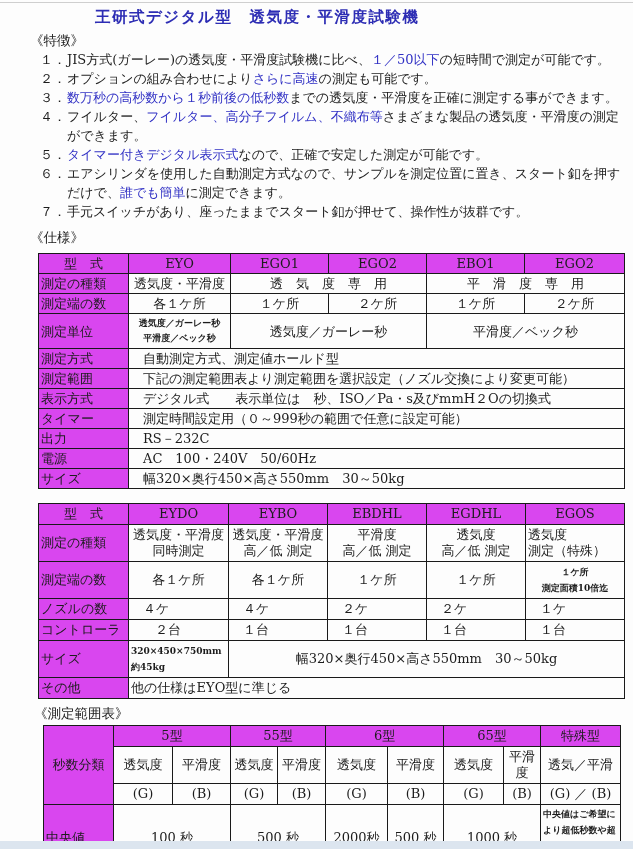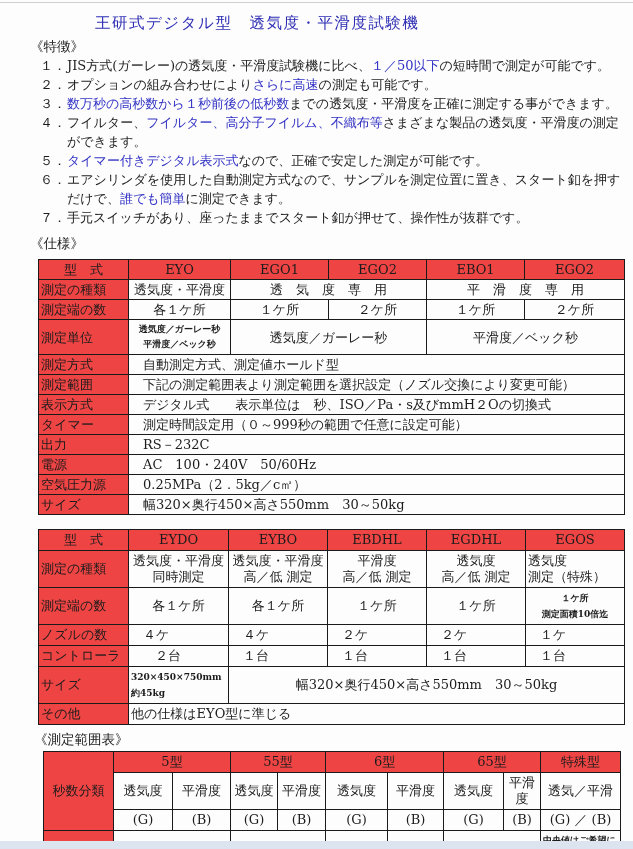--- a/index.html
+++ b/index.html
@@ -5,43 +5,43 @@
   html,body{margin:0;padding:0;}
   body{
     position:relative; width:633px; height:849px; overflow:hidden;
     background:#fdfdfd; color:#1c1c1c;
     font-family:"DejaVu Serif","Liberation Serif",serif;
     font-size:13px;
   }
   .topline{position:absolute;top:2px;left:0;width:633px;border-top:1px solid #cfcfcf;}
   .bottomstrip{position:absolute;bottom:0;left:0;width:633px;height:8px;background:#dce5ef;}
   .title{
-    color:#2d2db4; font-weight:normal; font-size:15.5px; letter-spacing:1.5px;
-    margin:13px 0 3px 95px;
+    color:#2d2db4; font-weight:bold; font-size:15.5px; letter-spacing:1.5px;
+    margin:7px 0 3px 95px;
   }
   .heading{margin:0 0 0 30px; font-size:13.5px; line-height:18px;}
   .features{margin:1px 6px 0 40px;}
   .feat{display:flex; line-height:19px;}
   .fnum{width:27px; flex:0 0 27px;}
   .ftext{flex:1;}
   .bl{color:#3030c4;}
   .sp-head{margin-top:7px;}
   .rg-head{margin-top:5px; margin-left:34px;}
   table{border-collapse:collapse; table-layout:fixed; margin-left:38px; font-size:13px;}
   #t1{width:586px; margin-top:7px;}
   #t1 td{line-height:15px;}
   #t2{width:586px; margin-top:14px;}
   #t2 td{line-height:16px;}
   #t3{width:577px; margin-left:43px; margin-top:3px;}
   #t3 td{line-height:16px;}
   td{
     border:1px solid #1a1a1a; padding:2px 2px; text-align:center;
     vertical-align:middle; overflow:hidden;
   }
-  .cy{background:#ef4444;}
+  .cy{background:#d946ef;}
   .lt{text-align:left; }
   .ind{text-align:left; padding-left:14px;}
   .pre{white-space:pre-line;}
   .sm{font-size:9px; line-height:11px; font-weight:bold;}
   .smn{font-size:9px; line-height:11.5px; font-weight:bold; text-align:left; padding:1px 2px;}
   .diag{
     background-image:linear-gradient(to top right,
       transparent calc(50% - 0.7px), #444 calc(50% - 0.7px),
       #444 calc(50% + 0.7px), transparent calc(50% + 0.7px));
   }
@@ -143,24 +143,20 @@
     <td class="cy lt">タイマー</td>
     <td colspan="5" class="ind">測定時間設定用（０～999秒の範囲で任意に設定可能）</td>
   </tr>
   <tr>
     <td class="cy lt">出力</td>
     <td colspan="5" class="ind">RS－232C</td>
   </tr>
   <tr>
     <td class="cy lt">電源</td>
     <td colspan="5" class="ind">AC　100・240V　50/60Hz</td>
-  </tr>
-  <tr>
-    <td class="cy lt">空気圧力源</td>
-    <td colspan="5" class="ind">0.25MPa（2．5kg／c㎡）</td>
   </tr>
   <tr>
     <td class="cy lt">サイズ</td>
     <td colspan="5" class="ind">幅320×奥行450×高さ550mm　30～50kg</td>
   </tr>
 </tbody>
   </table>
 
 <table id="t2">
   <colgroup>

